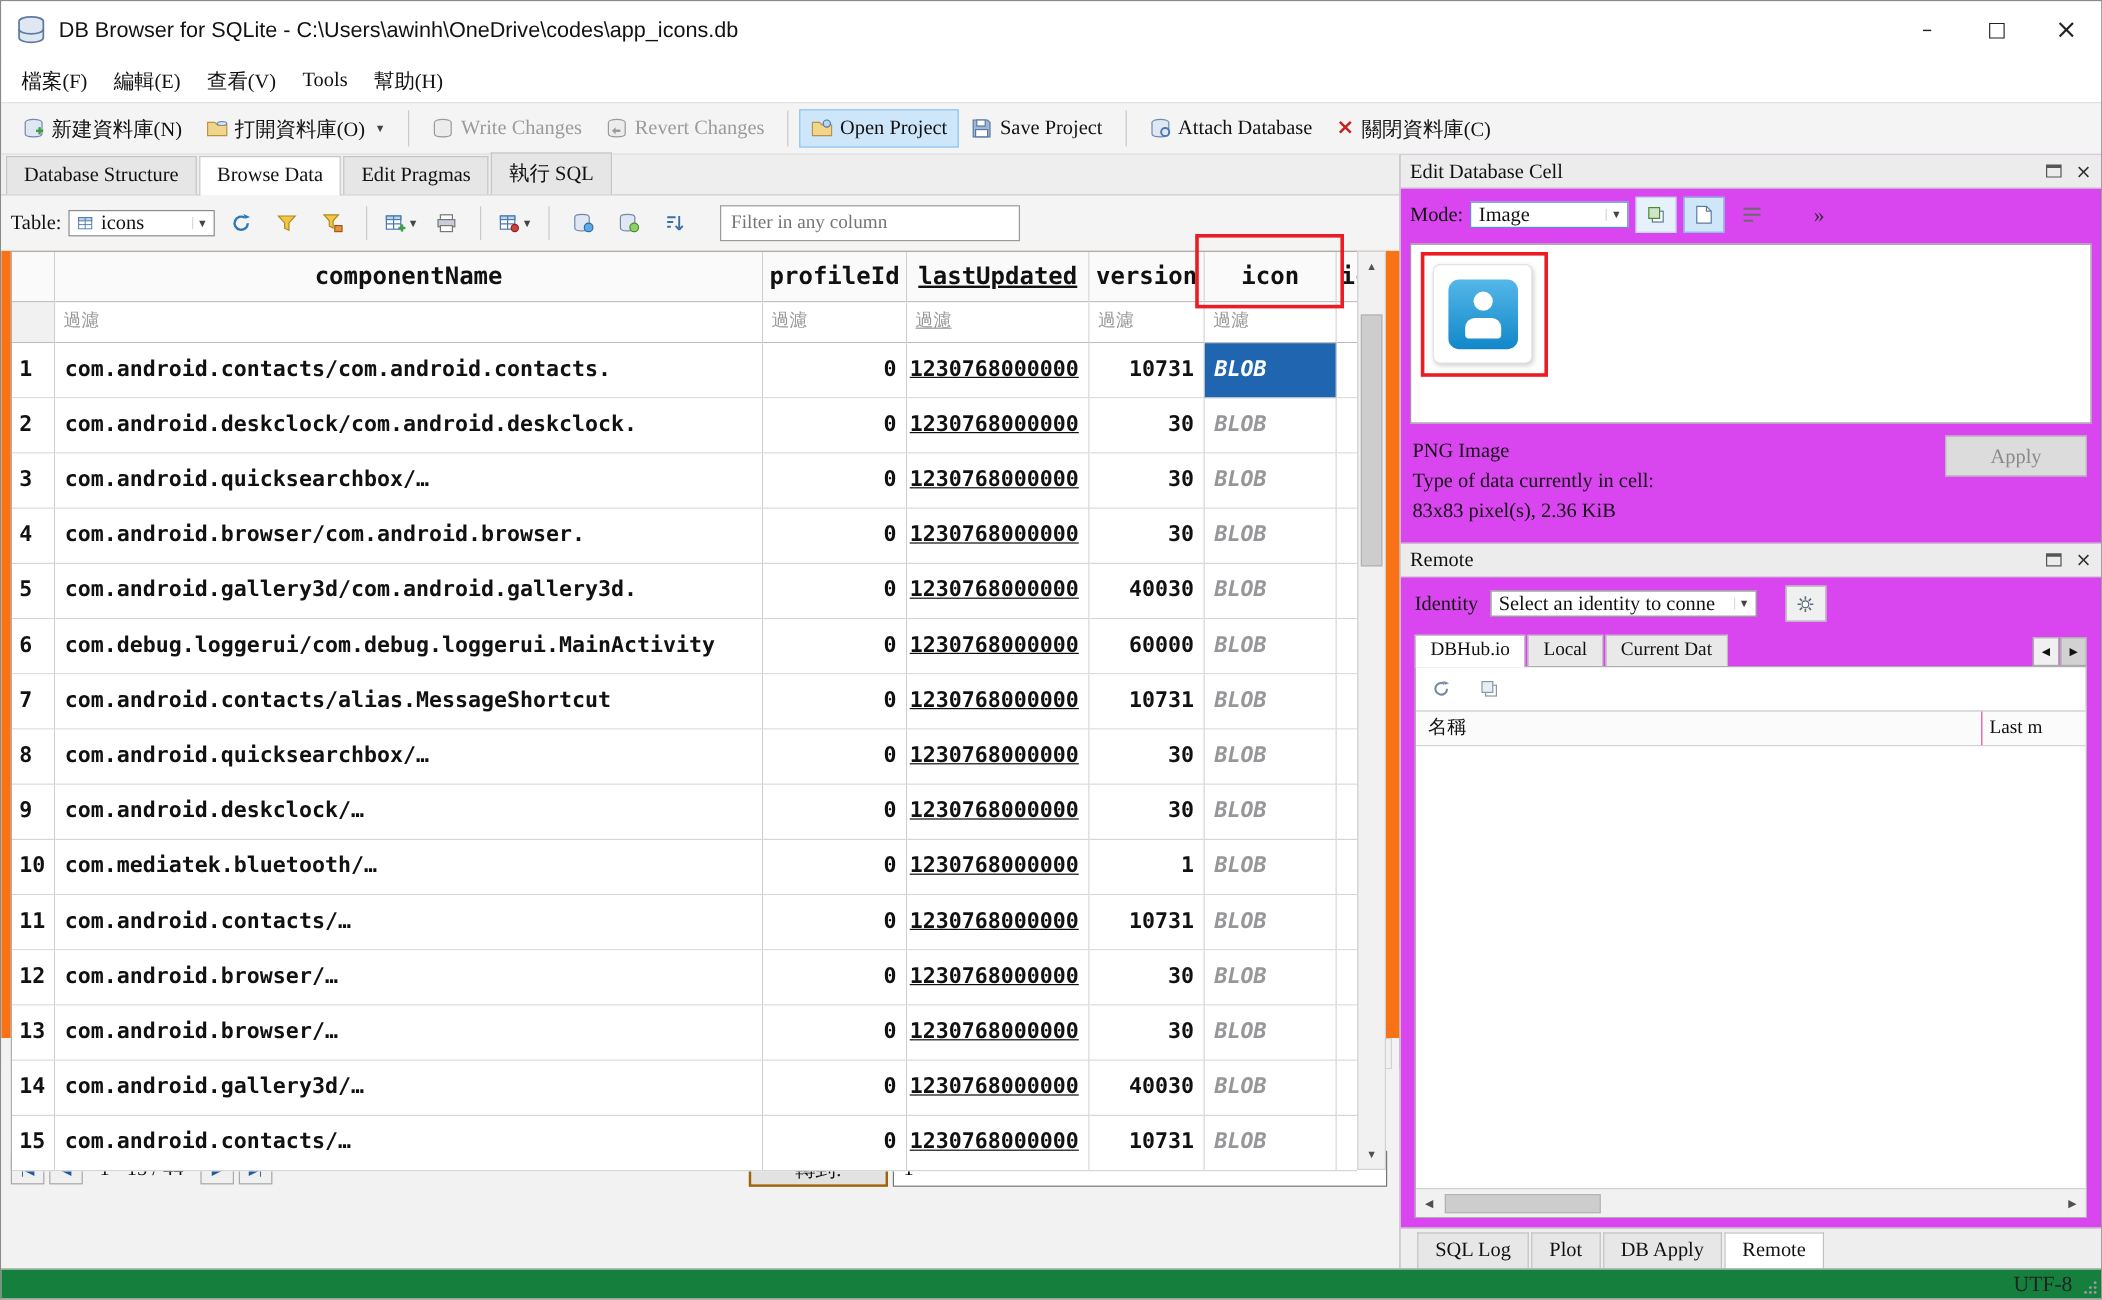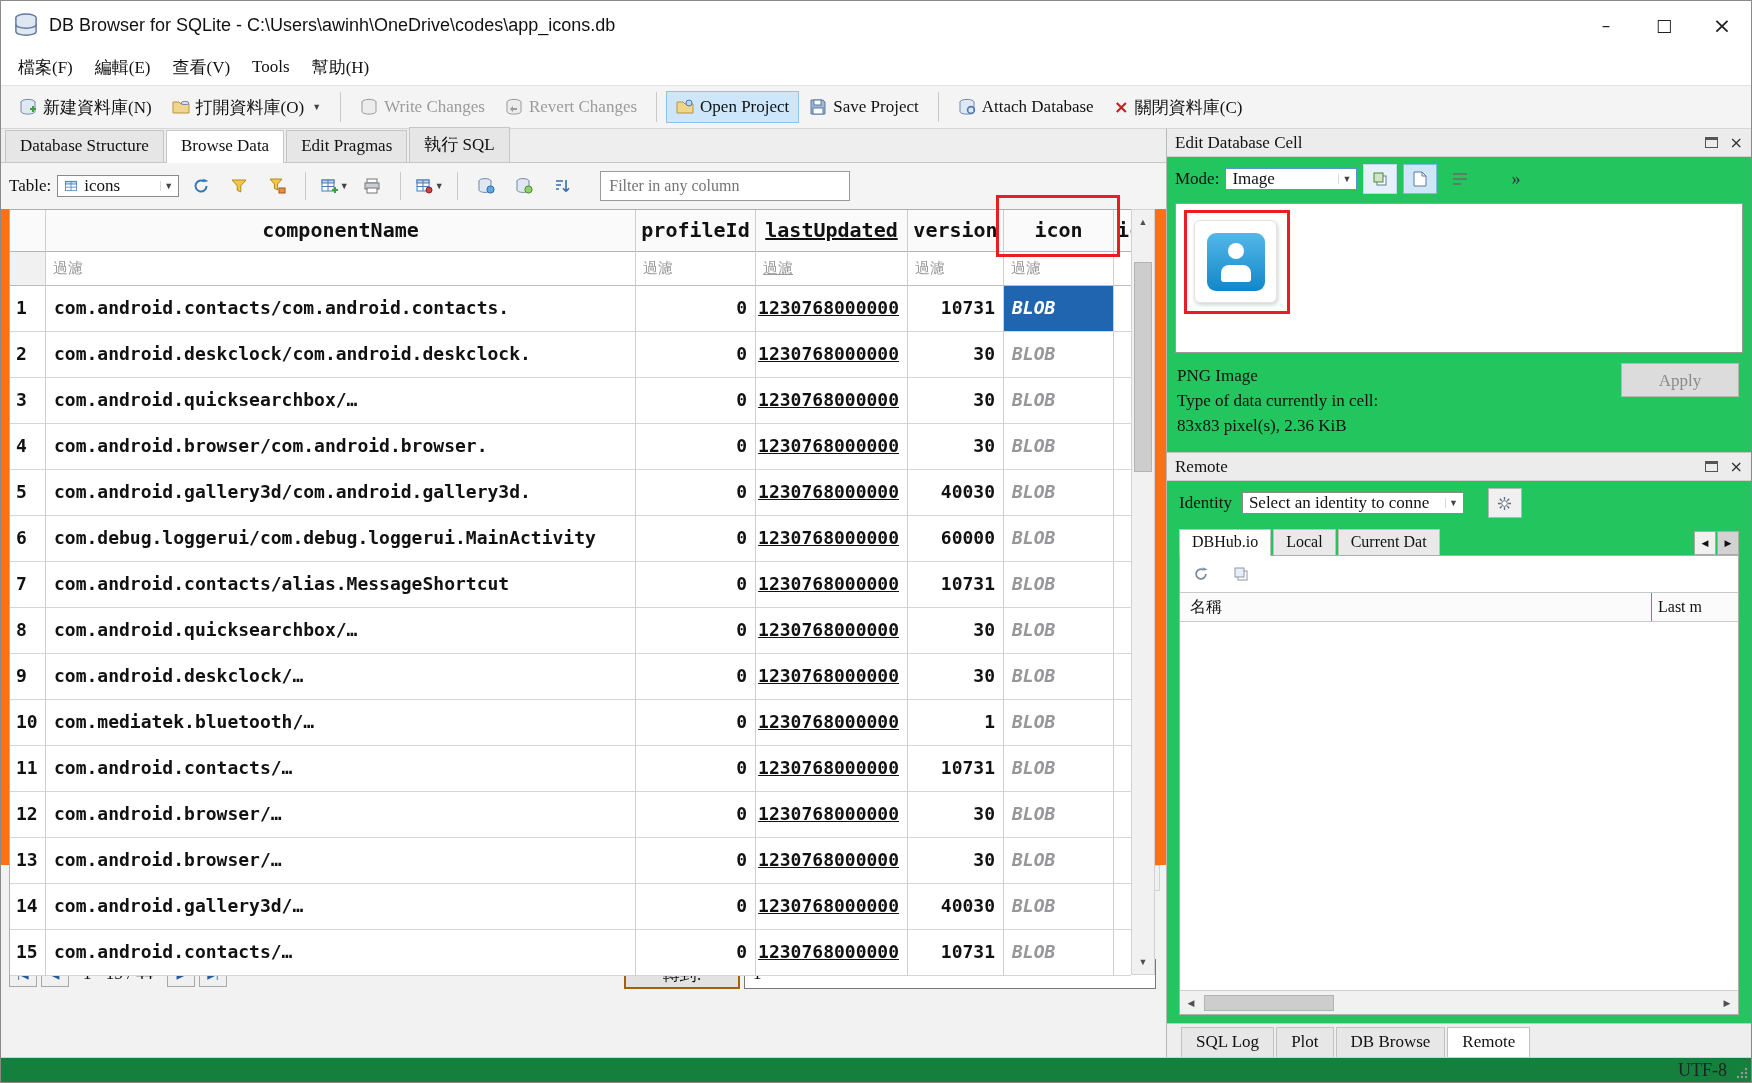--- a/index.html
+++ b/index.html
@@ -23,21 +23,21 @@
   .tb-btn{display:flex;align-items:center;gap:6px;padding:5px 9px;border:1px solid transparent;white-space:nowrap;}
   .tb-btn.disabled{color:#9b9b9b;}
   .tb-btn.highlight{background:#cde6fa;border:1px solid #8fc3ee;}
   .tb-sep{width:1px;height:30px;background:#c9c9c9;margin:0 9px;}
   .dd-arrow{font-size:9px;color:#444;margin-left:2px;}
   .redx{color:#c81f1f;font-weight:bold;font-size:18px;line-height:14px;font-family:"DejaVu Sans",sans-serif;}
 
   
   .content{position:absolute;top:128px;left:0;right:0;bottom:25px;display:flex;}
   .left{width:1166px;display:flex;flex-direction:column;border-right:1px solid #b8b8b8;background:#f2f2f2;position:relative;}
-  .right{flex:1;display:flex;flex-direction:column;background:#22c55e;}
+  .right{flex:1;display:flex;flex-direction:column;background:#d946ef;}
 
   
   .tabbar{height:34px;display:flex;align-items:flex-end;padding-left:4px;background:#eeeeee;border-bottom:1px solid #c6c6c6;font-size:17px;}
   .tab{padding:5px 14px 6px;border:1px solid #c6c6c6;border-bottom:none;background:#e6e6e6;margin-right:2px;white-space:nowrap;}
   .tab.active{background:#fff;position:relative;top:1px;padding-bottom:7px;}
 
   
   .controls{height:46px;display:flex;align-items:center;padding:0 8px;gap:6px;background:#f4f4f4;font-size:17px;}
   .combo{display:inline-flex;align-items:center;border:1px solid #8a8a8a;background:#fff;height:22px;padding:0 2px 0 6px;gap:6px;}
   .combo .arrow{width:16px;text-align:center;font-size:9px;color:#444;border-left:1px solid #d9d9d9;}
@@ -694,21 +694,21 @@
             <div class="rthumb"></div>
             <div class="hspacer"></div>
             <div class="hbtn" style="width:22px;height:22px;">
                 <span>▶</span>
               </div>
           </div>
         </div>
         <div class="dock-tabs">
           <span class="dtab">SQL Log</span>
           <span class="dtab">Plot</span>
-          <span class="dtab">DB Browse</span>
+          <span class="dtab">DB Apply</span>
           <span class="dtab active">Remote</span>
         </div>
       </div>
     </div>
   </div>
 
   <div class="statusbar">
     <span>UTF-8</span>
     <span class="grip">
       <svg width="14" height="14" viewBox="0 0 14 14">

